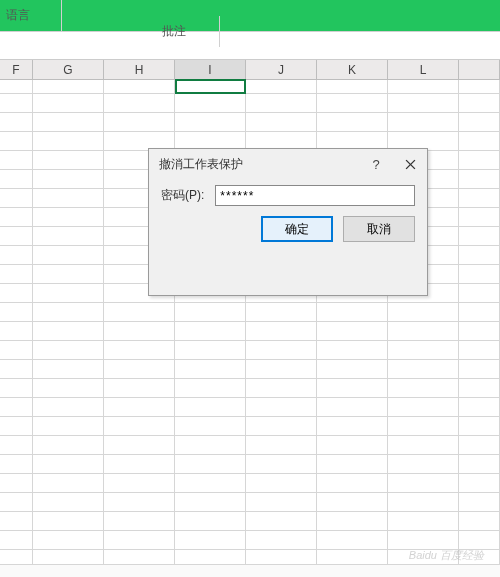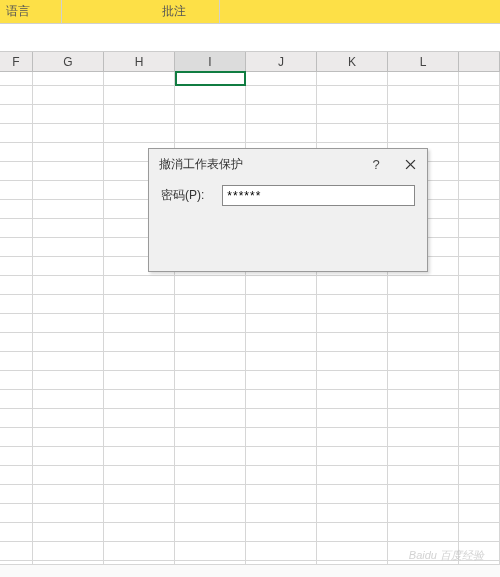--- a/index.html
+++ b/index.html
@@ -8,36 +8,36 @@
     font-size: 12px;
     background: #fff;
     width: 500px;
     height: 577px;
     overflow: hidden;
     position: relative;
   }
   
   .ribbon {
     display: flex;
-    height: 24px;
-    background: #fde047;
+    height: 32px;
+    background: #22c55e;
     border-bottom: 1px solid #d0d0d0;
   }
   .ribbon-tab {
     border-right: 1px solid #d0d0d0;
     font-size: 12px;
     color: #555;
     display: flex;
     align-items: center;
     padding: 0 6px;
     height: 100%;
     white-space: nowrap;
   }
   .tab1 { width: 62px; }
-  .tab2 { width: 158px; padding-left: 100px; }
+  .tab2 { width: 158px; padding-left: 100px; margin-top: 16px; }
   .tab3 { width: 158px; padding-left: 110px; }
   .tab4 { width: 110px; padding-left: 75px; }
 
   .gap {
     height: 28px;
     background: #fff;
     border-bottom: 1px solid #ccc;
   }
 
   
@@ -88,21 +88,21 @@
     background: #fff;
     pointer-events: none;
   }
 
   
   .dialog {
     position: absolute;
     left: 148px;
     top: 148px;
     width: 280px;
-    height: 124px;
+    height: 148px;
     background: #f0f0f0;
     border: 1px solid #9a9a9a;
     box-shadow: 2px 2px 3px rgba(0,0,0,0.15);
   }
   .dialog-title {
     display: flex;
     align-items: center;
     height: 30px;
     padding-left: 10px;
     font-size: 12px;
@@ -122,21 +122,21 @@
   .dialog-close svg { width: 11px; height: 11px; }
 
   .dialog-body {
     display: flex;
     align-items: center;
     padding: 6px 12px 4px 12px;
   }
   .pw-label {
     font-size: 12px;
     color: #333;
-    margin-right: 18px;
+    margin-right: 11px;
     white-space: nowrap;
   }
   .pw-input {
     flex: 1;
     height: 21px;
     border: 1px solid #888;
     background: #fff;
     font-family: inherit;
     font-size: 12px;
     padding: 0 4px;
@@ -489,17 +489,21 @@
       <svg viewBox="0 0 10 10">
           <line x1="1" y1="1" x2="9" y2="9" stroke="#333" stroke-width="1.2"></line>
           <line x1="9" y1="1" x2="1" y2="9" stroke="#333" stroke-width="1.2"></line>
         </svg>
     </span>
   </div>
   <div class="dialog-body">
     <span class="pw-label">密码(P):</span>
     <input type="text" class="pw-input" value="******" style="">
   </div>
+  <div class="dialog-buttons">
+    <button class="dlg-btn primary">确定</button>
+    <button class="dlg-btn">取消</button>
+  </div>
 </div>
 
 <div class="watermark">Baidu 百度经验</div>
 
 <div class="footer-bar"></div>
 
 </body></html>

